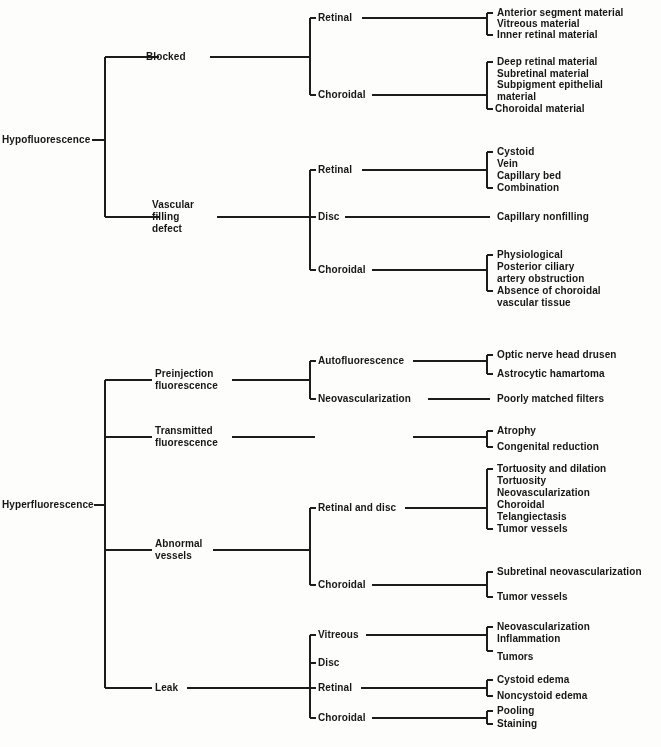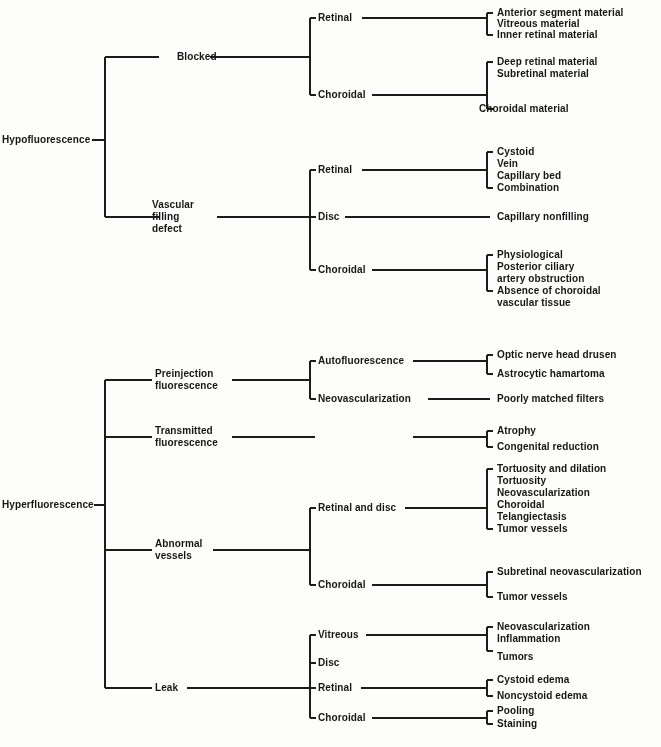--- a/index.html
+++ b/index.html
@@ -112,31 +112,33 @@
       M487 680 H493
       M487 696 H493
       M372 718 H487
       M487 711 V724
       M487 711 H493
       M487 724 H493"></path>
   </svg>
 
   <div class="node" style="left:2px;top:134px">Hypofluorescence</div>
 
-  <div class="node" style="left:177px;top:51px">Blocked</div>
+  <div class="node" style="left:146px;top:51px">Blocked</div>
 
   <div class="node" style="left:318px;top:12px">Retinal</div>
   <div class="node" style="left:497px;top:7px">Anterior segment material</div>
   <div class="node" style="left:497px;top:18px">Vitreous material</div>
   <div class="node" style="left:497px;top:29px">Inner retinal material</div>
 
   <div class="node" style="left:318px;top:89px">Choroidal</div>
   <div class="node" style="left:497px;top:56px">Deep retinal material</div>
   <div class="node" style="left:497px;top:68px">Subretinal material</div>
-  <div class="node" style="left:479px;top:103px">Choroidal material</div>
+  <div class="node" style="left:497px;top:79px">Subpigment epithelial
+material</div>
+  <div class="node" style="left:495px;top:103px">Choroidal material</div>
 
   <div class="node" style="left:152px;top:199px">Vascular
 filling
 defect</div>
 
   <div class="node" style="left:318px;top:164px">Retinal</div>
   <div class="node" style="left:497px;top:146px">Cystoid</div>
   <div class="node" style="left:497px;top:158px">Vein</div>
   <div class="node" style="left:497px;top:170px">Capillary bed</div>
   <div class="node" style="left:497px;top:182px">Combination</div>

